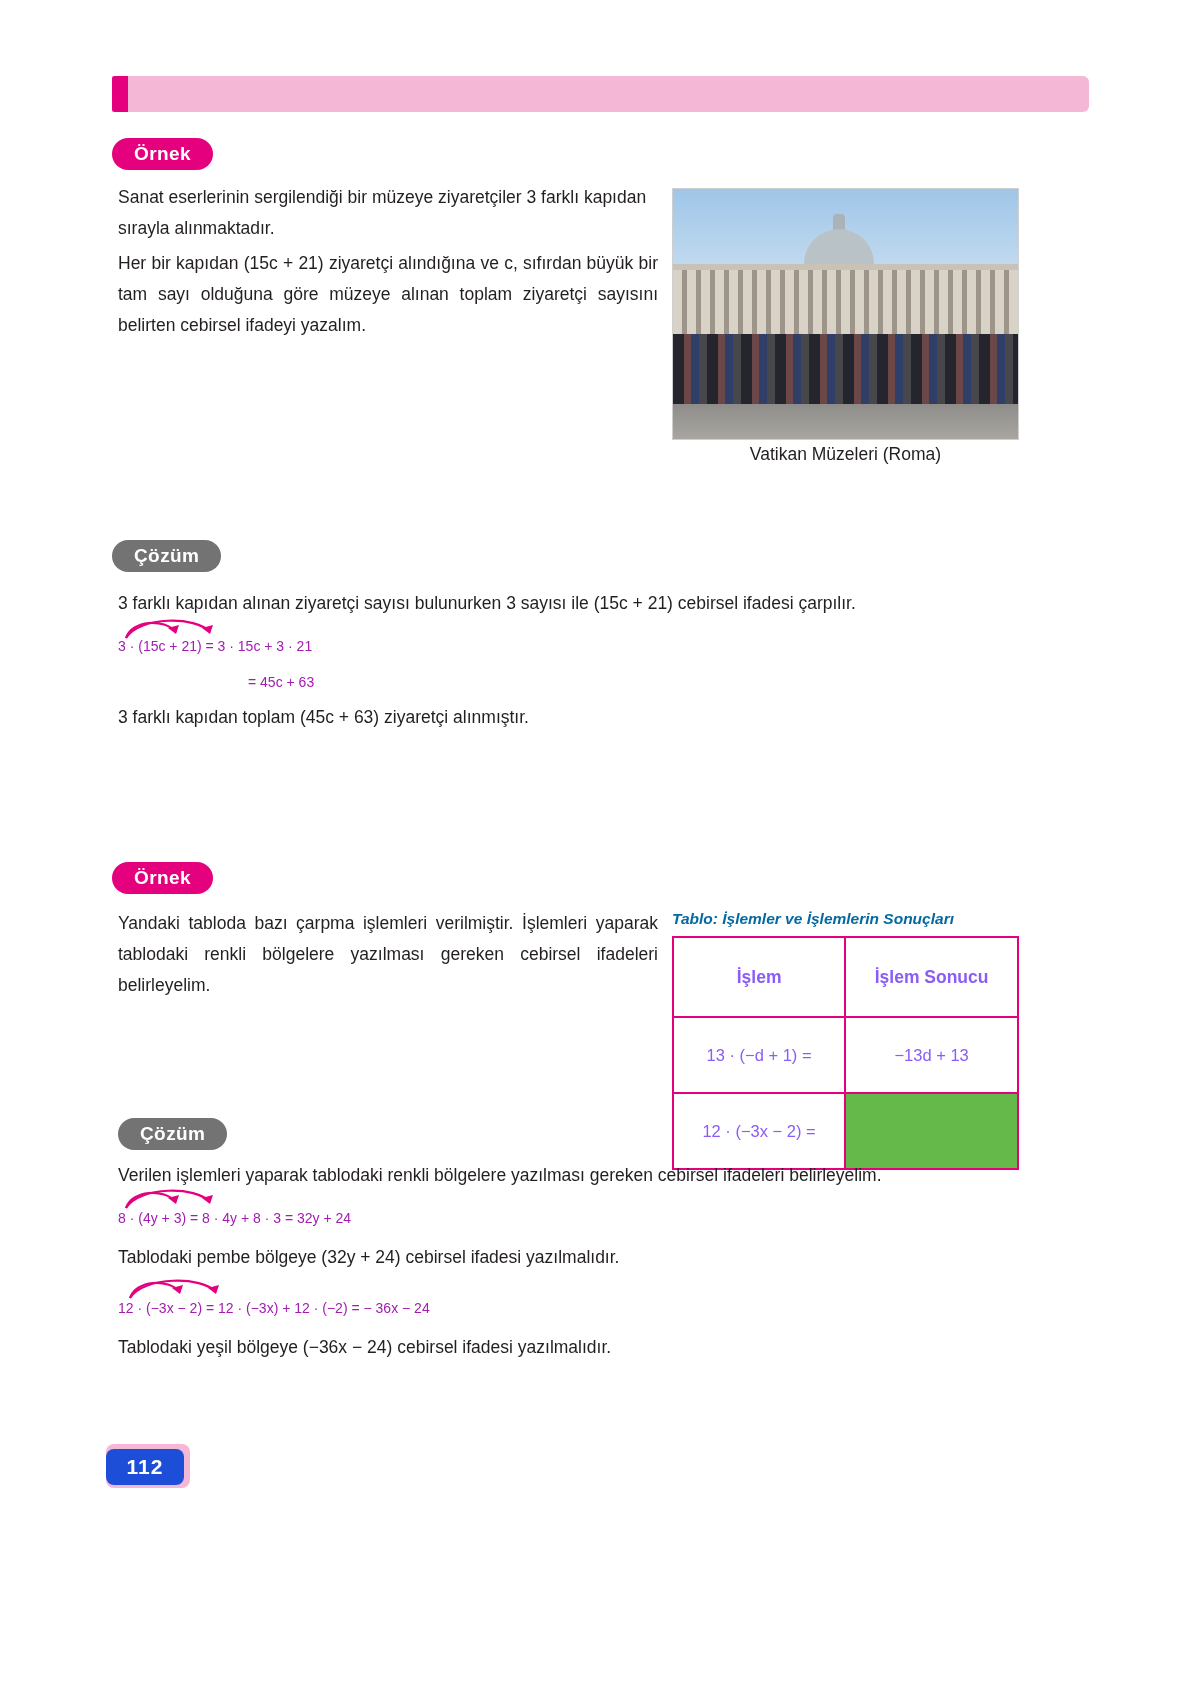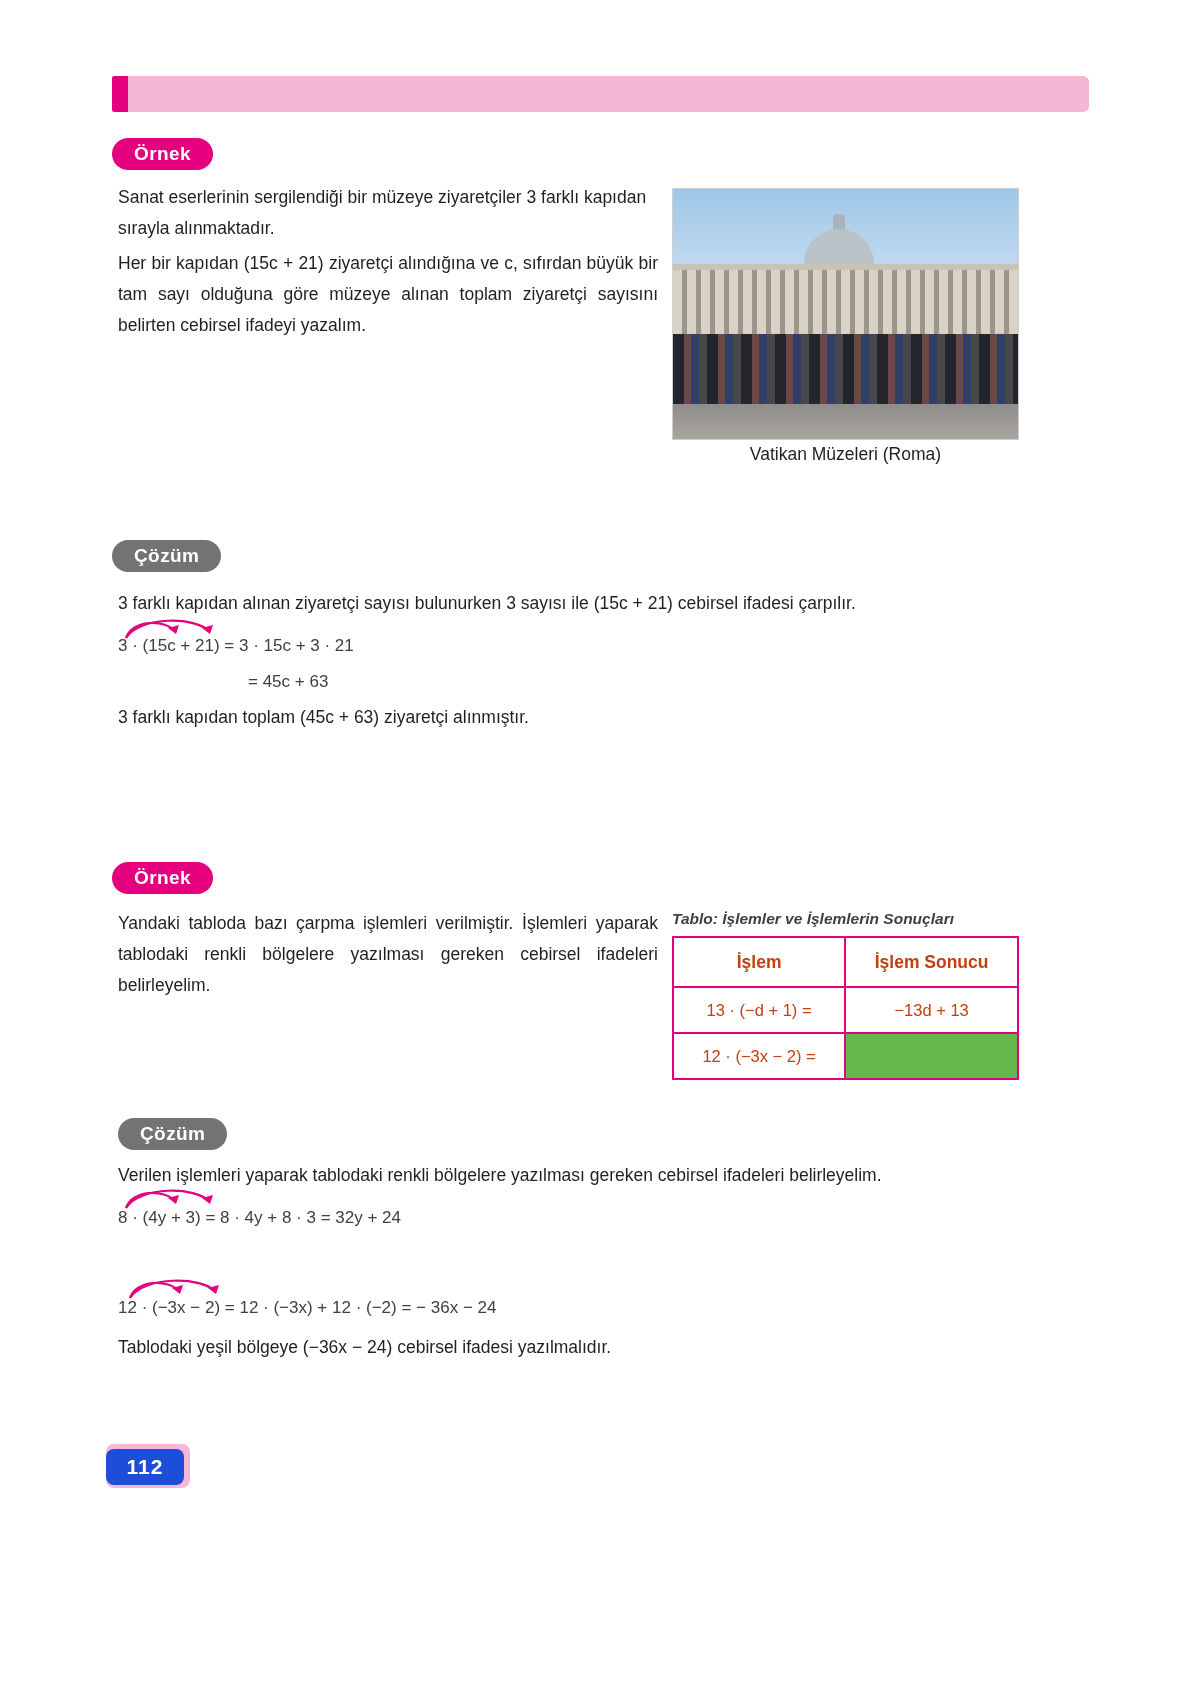--- a/index.html
+++ b/index.html
@@ -149,57 +149,57 @@
     top: 444px;
     width: 347px;
     text-align: center;
     font-size: 17.5px;
     color: #231f20;
   }
 
   
   .math {
     position: absolute;
-    font-size: 17px;
+    font-size: 14px;
     line-height: 28px;
-    color: #404040;
+    color: #a21caf;
     white-space: nowrap;
   }
 
   
   .arrow-svg {
     position: absolute;
     pointer-events: none;
   }
 
   
   .table-title {
     position: absolute;
     left: 672px;
     top: 910px;
     font-size: 15.5px;
     font-style: italic;
     font-weight: bold;
-    color: #404040;
+    color: #0369a1;
   }
   table.islem-table {
     position: absolute;
     left: 672px;
     top: 936px;
     width: 347px;
     border-collapse: collapse;
     font-size: 16.5px;
   }
   table.islem-table th,
   table.islem-table td {
     border: 2px solid #e5007e;
     height: 44px;
     text-align: center;
-    padding: 0 6px;
-    color: #c2410c;
+    padding: 15px 6px;
+    color: #8b5cf6;
   }
   table.islem-table th {
     font-weight: bold;
     font-size: 17.5px;
     height: 48px;
   }
   td.cell-pink { background: #f06eb0; }
   td.cell-green { background: #65b94a; }
 
   
@@ -301,20 +301,21 @@
 
   <svg class="arrow-svg" style="left:118px; top:1186px;" width="110" height="26" viewBox="0 0 110 26">
     <path d="M8 22 C 14 4, 46 2, 58 16" fill="none" stroke="#e5007e" stroke-width="2.2"></path>
     <polygon points="58,18 50,12 61,9" fill="#e5007e"></polygon>
     <path d="M8 22 C 22 0, 78 0, 92 16" fill="none" stroke="#e5007e" stroke-width="2.2"></path>
     <polygon points="92,18 84,12 95,9" fill="#e5007e"></polygon>
   </svg>
 
   <div class="math" style="left:118px; top:1204px;">8 · (4y + 3) = 8 · 4y + 8 · 3 = 32y + 24</div>
 
+  <div class="para" style="left:118px; top:1242px; width:900px;">Tablodaki pembe bölgeye (32y + 24) cebirsel ifadesi yazılmalıdır.</div>
 
   <svg class="arrow-svg" style="left:120px; top:1276px;" width="115" height="26" viewBox="0 0 115 26">
     <path d="M10 22 C 16 4, 48 2, 60 16" fill="none" stroke="#e5007e" stroke-width="2.2"></path>
     <polygon points="60,18 52,12 63,9" fill="#e5007e"></polygon>
     <path d="M10 22 C 24 0, 82 0, 96 16" fill="none" stroke="#e5007e" stroke-width="2.2"></path>
     <polygon points="96,18 88,12 99,9" fill="#e5007e"></polygon>
   </svg>
 
   <div class="math" style="left:118px; top:1294px;">12 · (−3x − 2) = 12 · (−3x) + 12 · (−2) = − 36x − 24</div>
 

